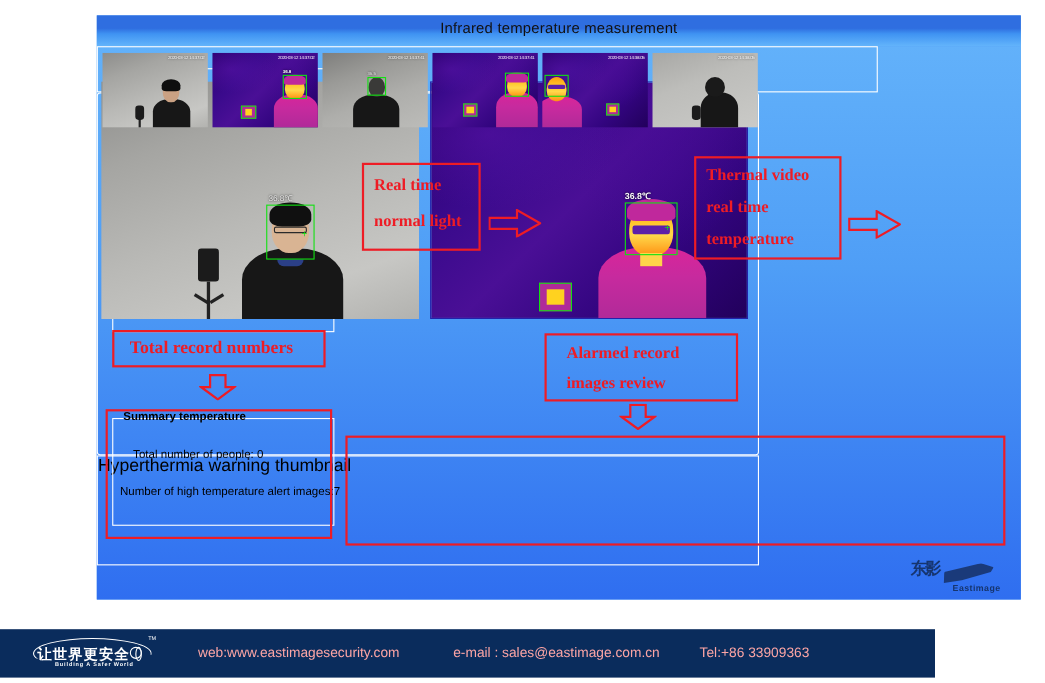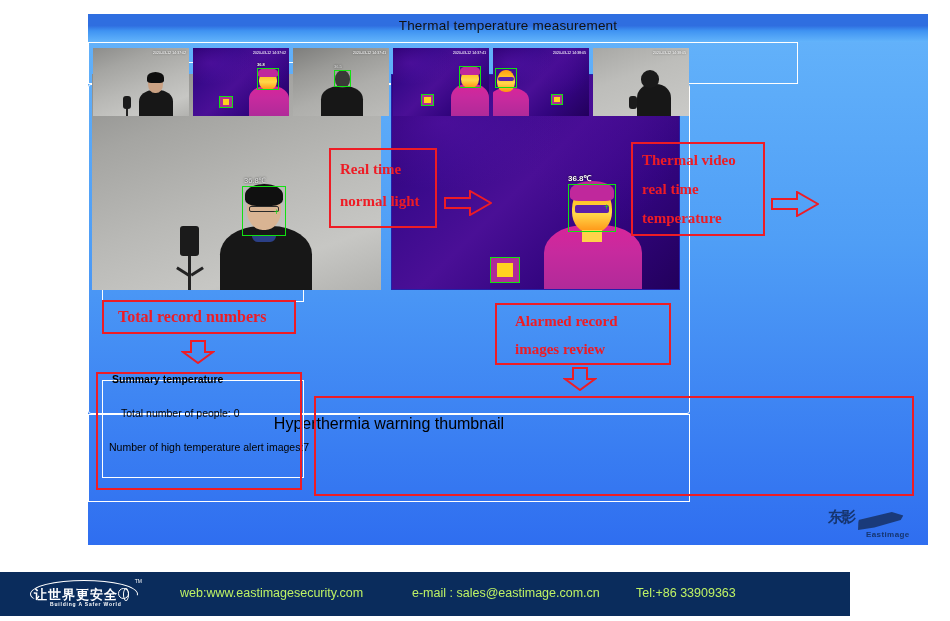--- a/index.html
+++ b/index.html
@@ -175,23 +175,22 @@
   .th-neck { position: absolute; background: #ffd34a; }
   .ref-box {
     position: absolute; border: 1.5px solid #12e112;
     background: #b02a99;
     display: flex; align-items: center; justify-content: center;
   }
   .ref-inner { width: 56%; height: 56%; background: #ffd21f; }
 
   
   #thumb-group {
-    left: 224px; top: 362px; width: 602px; height: 88px;
+    left: 224px; top: 362px; width: 602px; height: 100px;
     border: 1px solid #ffffff;
-    text-align: center;
   }
   #thumb-strip {
     position: absolute; left: 5px; top: 6px;
     display: flex; gap: 4px;
   }
   .thumb {
     position: relative;
     width: 96px; height: 68px;
     overflow: hidden;
     cursor: pointer;
@@ -308,35 +307,35 @@
     border: 1.3px solid #fff; border-radius: 50%;
   }
   #footer-logo .fl-globe::after {
     content: ''; position: absolute;
     left: 3.5px; top: -1.3px;
     width: 4px; height: 11px;
     border: 1.3px solid #fff; border-radius: 50%;
   }
   .footer-text {
     position: absolute; top: 14px;
-    color: #bef264; font-size: 12.5px;
+    color: #fca5a5; font-size: 12.5px;
     font-family: "Liberation Sans", sans-serif;
     white-space: nowrap;
   }
   #footer-web { left: 180px; }
   #footer-email { left: 412px; }
   #footer-tel { left: 636px; }
 </style>
 </head>
 <body>
 
 <div id="app-window">
 
   <div id="title-bar">
-    <div class="title-text">Thermal temperature measurement</div>
+    <div class="title-text">Infrared temperature measurement</div>
   </div>
 
   <div id="client-area">
 
     <div class="groupbox" id="action-group">
       <div class="gb-title">Action item</div>
 
       <div class="btn" id="btn-reconnect">Reconnect</div>
       <div class="btn" id="btn-storage">Storage</div>
       <div class="btn" id="btn-parameter">Parameter</div>

